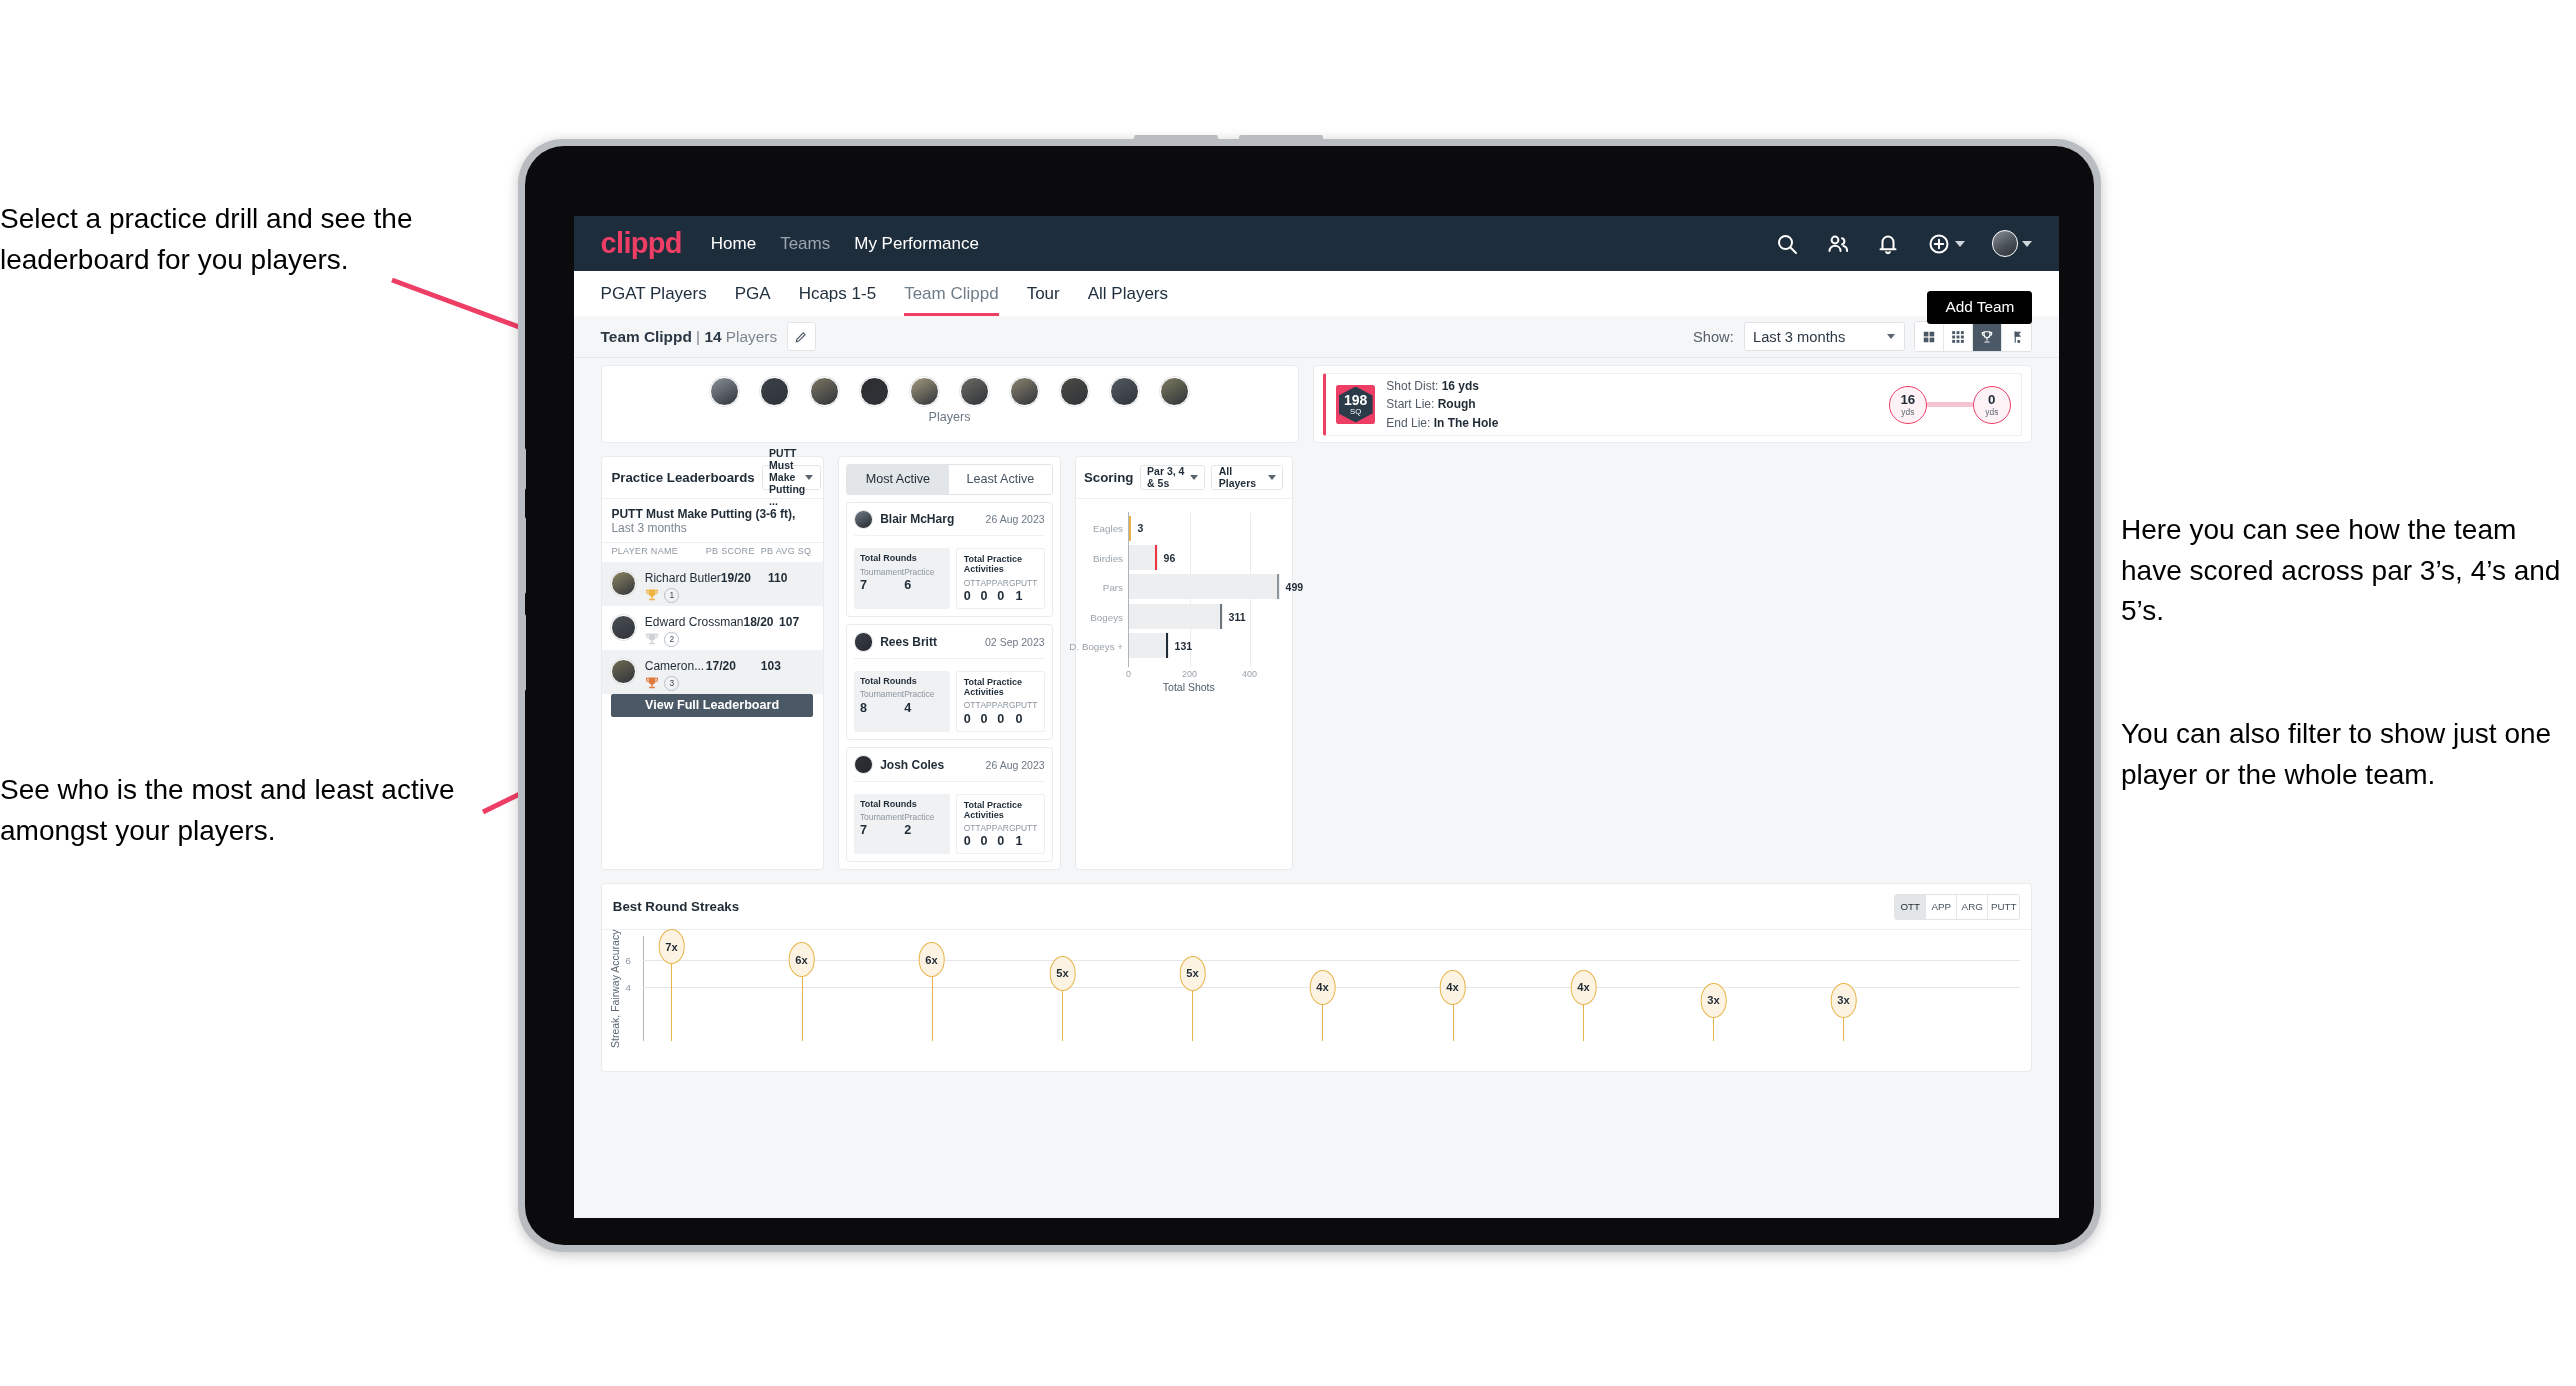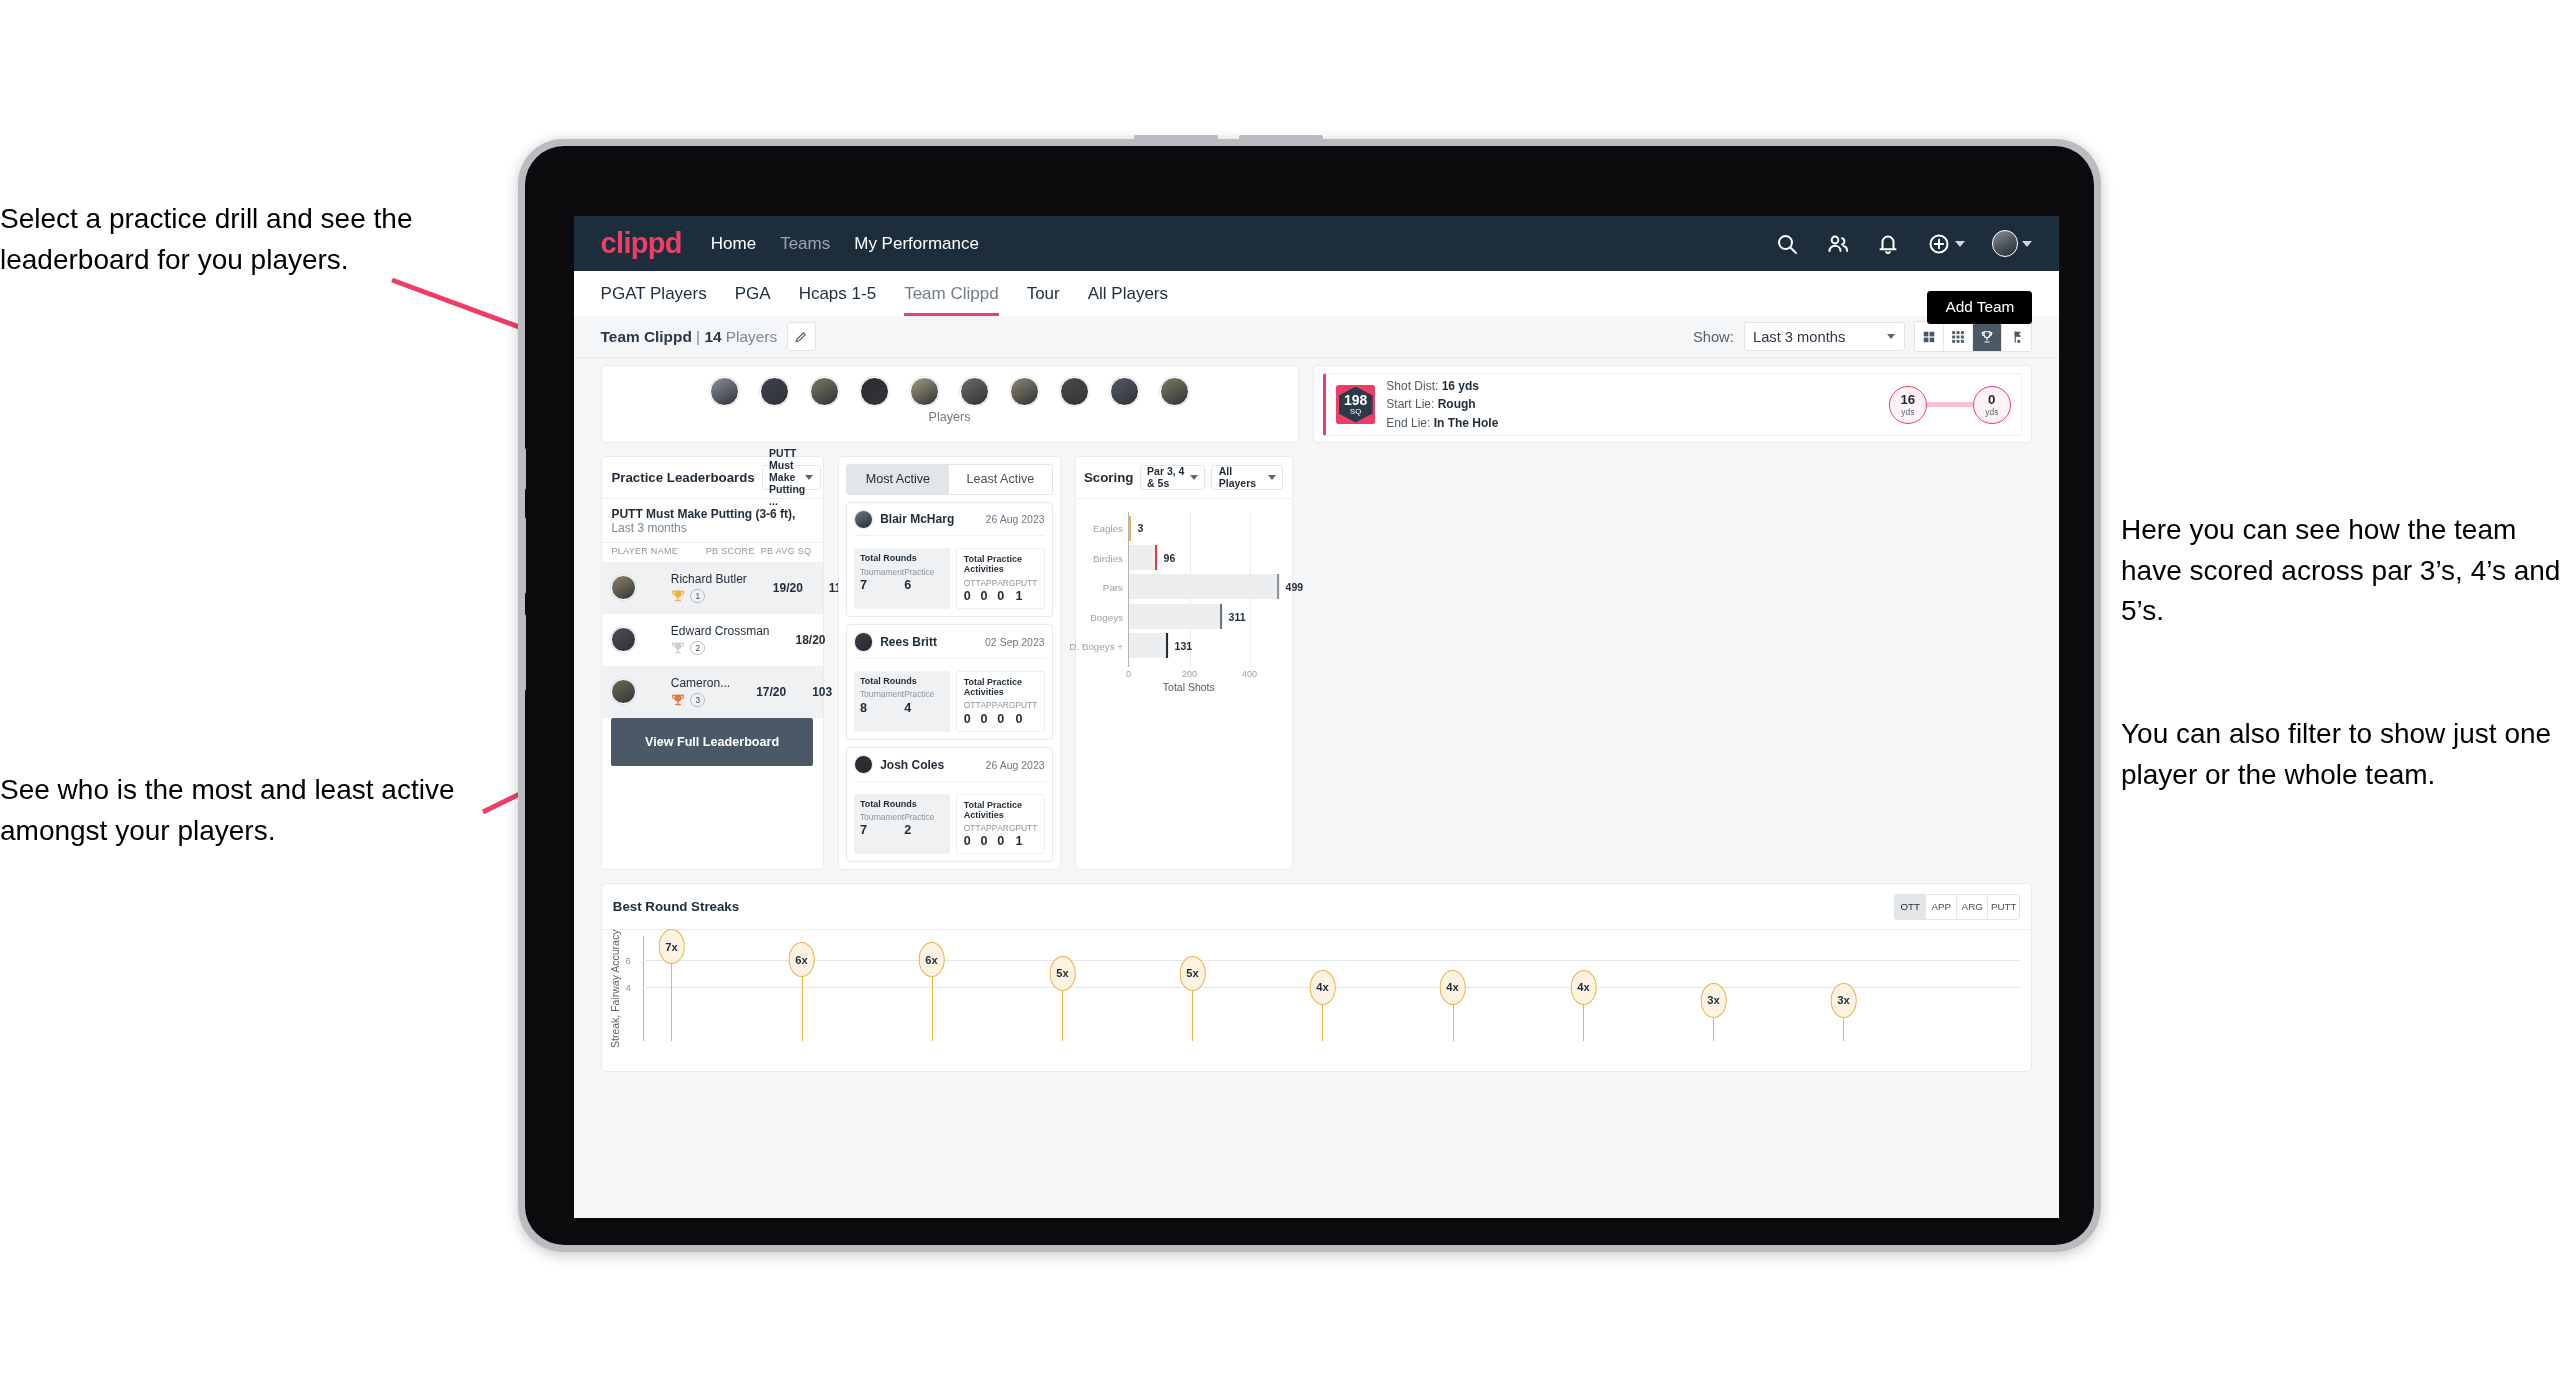--- a/index.html
+++ b/index.html
@@ -157,33 +157,33 @@
                font-size: 10.5px; font-weight:700; color:#1f2b36; }
   #lb-select .chev { margin-left:auto; }
   .hr { height:0.7px; background:#eceef0; }
   #lb-sub { padding: 7.7px 9.8px; font-size: 12px; color:#7b8691; }
   #lb-sub b { color:#1f2b36; font-weight:700; }
   #lb-cols { display:flex; padding: 2.8px 9.8px 5.6px 9.8px; font-size: 9px; color:#8d97a1;
              letter-spacing: 0.3px; }
   #lb-cols .c1 { flex: 1; }
   #lb-cols .c2 { width: 55px; text-align: left; }
   #lb-cols .c3 { width: 52px; text-align: left; }
-  .lb-row { display:flex; align-items:center; padding: 9.8px; height: 52px; gap: 26px; }
+  .lb-row { display:flex; padding: 9.8px; height: 44px; }
   .lb-row.alt { background:#eff1f3; }
   .lb-av { width: 25px; height: 25px; border-radius:50%; border:1.4px solid #fff;
            box-shadow: 0 0 0 0.7px #d8dbde; margin-right: 8.4px; flex: 0 0 auto; }
   .lb-nm { flex: 1; }
   .lb-nm .nm { font-size: 12px; color:#1f2b36; white-space: nowrap; }
   .lb-badge { display:flex; align-items:center; gap:5.6px; margin-top: 2.8px; }
   .trophy { width: 14px; height: 12.6px; }
   .rank { width: 14.7px; height: 14.7px; border-radius:50%; border:0.7px solid #b9c0c7;
           font-size: 8.4px; color:#3c4954; display:flex; align-items:center; justify-content:center; }
   .lb-v1 { width: 55px; font-size: 12px; font-weight:700; color:#1f2b36; }
   .lb-v2 { width: 52px; font-size: 12px; font-weight:700; color:#1f2b36; }
-  #lb-btn { margin: 0 9.8px 9.8px 9.8px; height: 48px; background:#4b5966; color:#fff;
+  #lb-btn { margin: 0 9.8px 9.8px 9.8px; height: 23px; background:#4b5966; color:#fff;
             font-size: 12.6px; font-weight:700; display:flex; align-items:center;
             justify-content:center; border-radius: 2.1px; }
 
   
   #act-card { width: 223px; padding: 7px; }
   #act-tabs { display:flex; border:0.7px solid #e1e4e7; border-radius:2.8px; overflow:hidden; }
   .act-tab { flex:1; height: 29px; display:flex; align-items:center; justify-content:center;
              font-size: 12.6px; color:#46525e; background:#fff; }
   .act-tab.on { background:#e3e6e9; color:#222e39; }
   .act-item { border:0.7px solid #e8eaed; border-radius:3.5px; margin-top: 7px; padding: 7px; }

